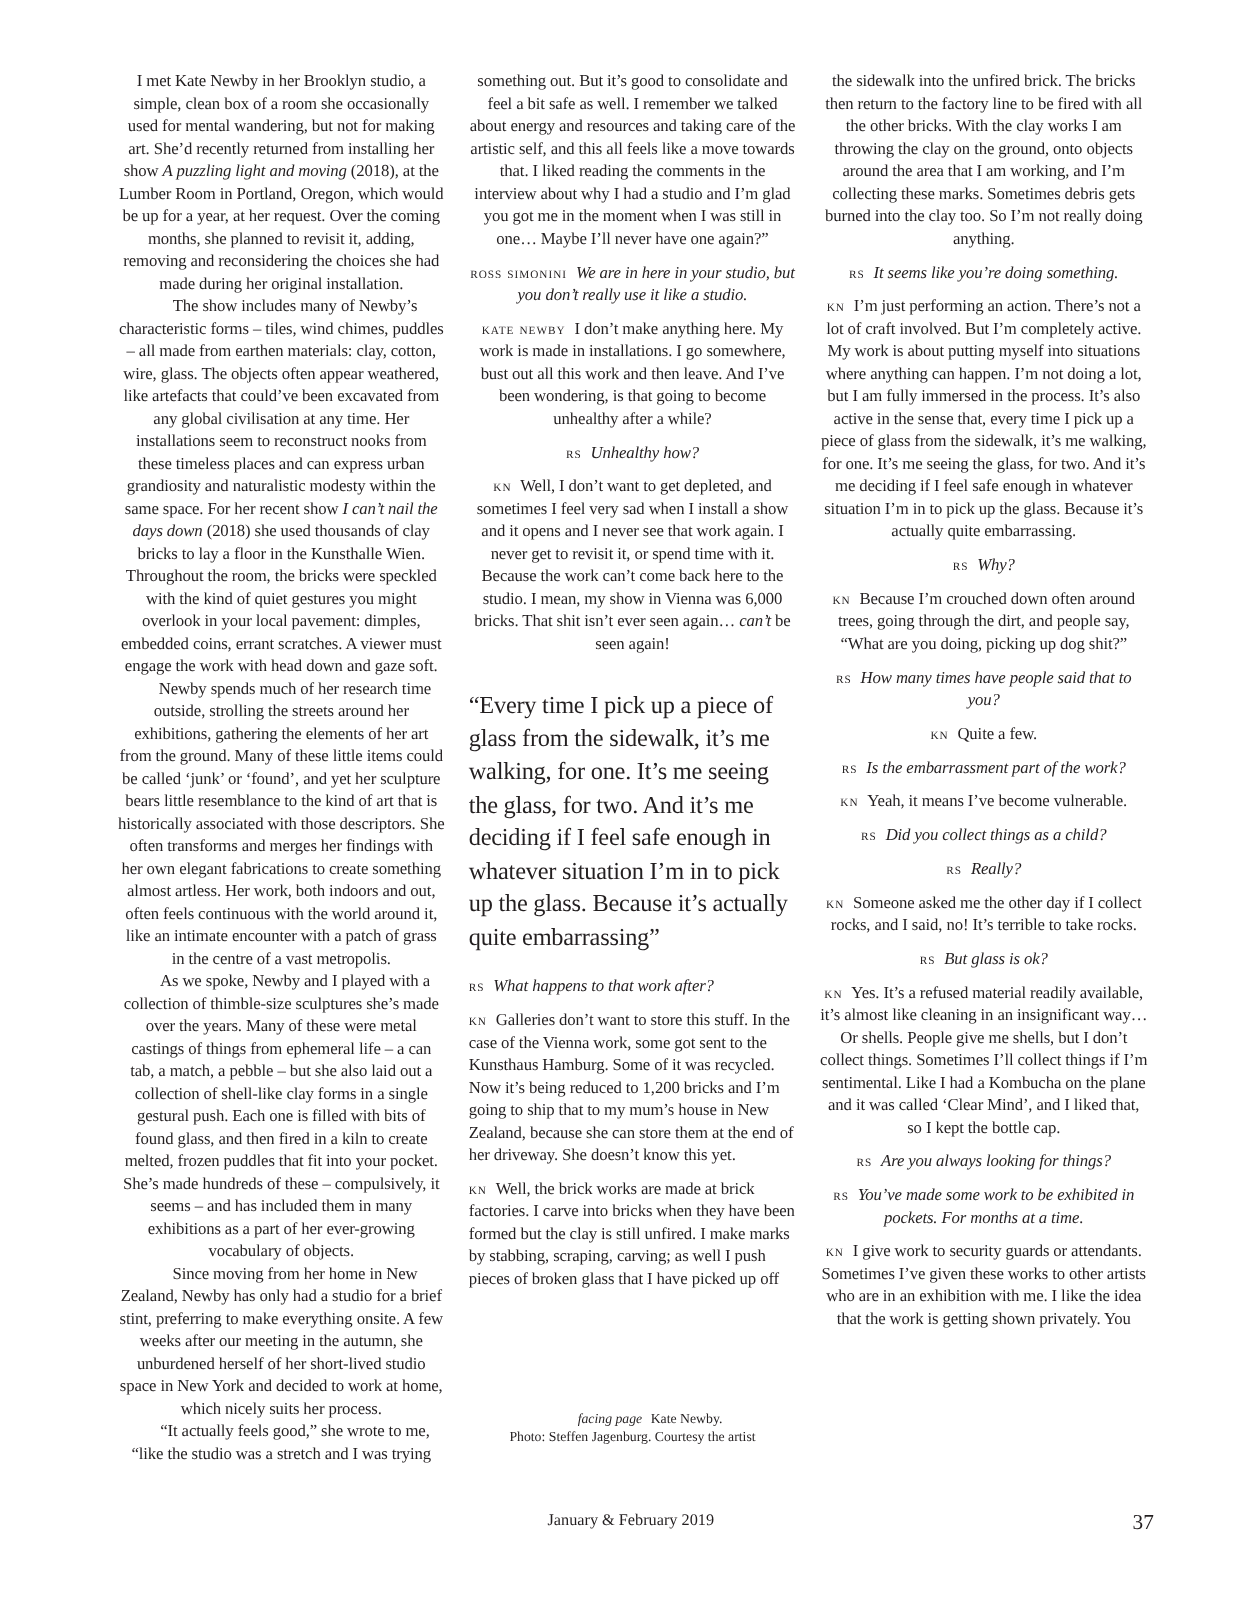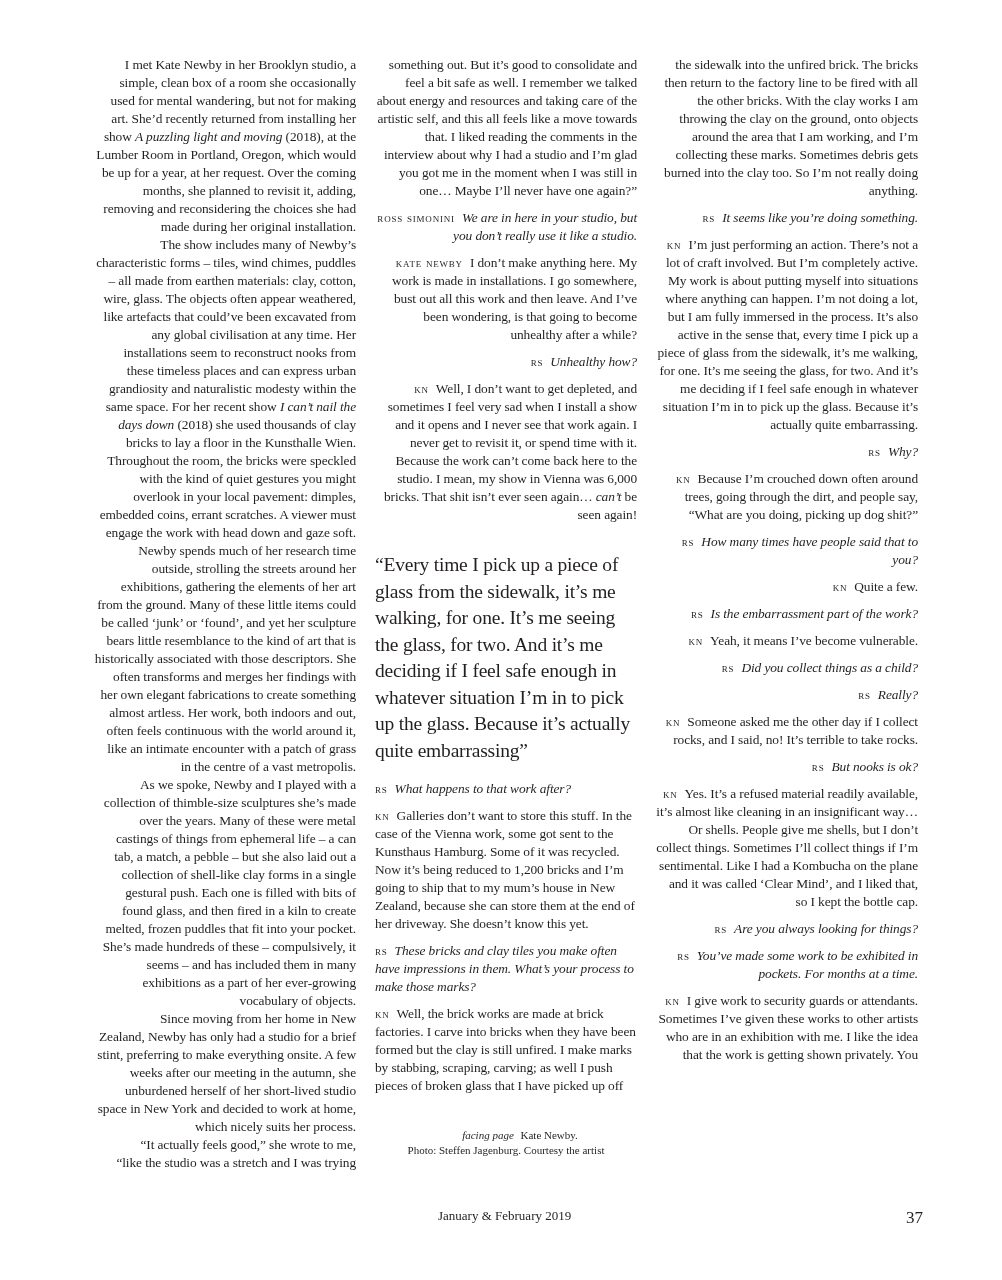--- a/index.html
+++ b/index.html
@@ -10,21 +10,21 @@
   }
   .col {
     position: absolute; top: 56px; width: 262px;
     font-family: "Liberation Serif", serif;
     font-size: 13.4px; line-height: 18px;
     letter-spacing: -0.1px;
   }
   #col1 { left: 94px; }
   #col2 { left: 375px; }
   #col3 { left: 656px; }
-  .col p { margin: 0; text-align: right; }
+  .col p { margin: 0; text-align: center; }
   .col p.indent { text-indent: 22px; }
   .qa { margin: 0 0 9px 0 !important; }
   .speaker {
     font-variant: small-caps; text-transform: lowercase;
     letter-spacing: 0.8px; font-size: 12.5px; margin-right: 7px;
   }
   .cont { margin-bottom: 9px !important; }
   .pull {
     position: absolute; left: 375px; top: 552px; width: 262px;
     text-align: left; font-family: "Liberation Serif", serif;
@@ -63,41 +63,40 @@
     <p class="cont">something out. But it’s good to consolidate and feel a bit safe as well. I remember we talked about energy and resources and taking care of the artistic self, and this all feels like a move towards that. I liked reading the comments in the interview about why I had a studio and I’m glad you got me in the moment when I was still in one… Maybe I’ll never have one again?”</p>
     <p class="qa"><span class="speaker">Ross Simonini</span><i>We are in here in your studio, but you don’t really use it like a studio.</i></p>
     <p class="qa"><span class="speaker">Kate Newby</span><span>I don’t make anything here. My work is made in installations. I go somewhere, bust out all this work and then leave. And I’ve been wondering, is that going to become unhealthy after a while?</span></p>
     <p class="qa"><span class="speaker">RS</span><i>Unhealthy how?</i></p>
     <p class="qa"><span class="speaker">KN</span><span>Well, I don’t want to get depleted, and sometimes I feel very sad when I install a show and it opens and I never see that work again. I never get to revisit it, or spend time with it. Because the work can’t come back here to the studio. I mean, my show in Vienna was 6,000 bricks. That shit isn’t ever seen again… </span><i>can’t</i><span> be seen again!</span></p>
   </div>
 <div class="pull">“Every time I pick up a piece of glass from the sidewalk, it’s me walking, for one. It’s me seeing the glass, for two. And it’s me deciding if I feel safe enough in whatever situation I’m in to pick up the glass. Because it’s actually quite embarrassing”</div>
 <div id="col2b">
     <p class="qa"><span class="speaker">RS</span><i>What happens to that work after?</i></p>
     <p class="qa"><span class="speaker">KN</span><span>Galleries don’t want to store this stuff. In the case of the Vienna work, some got sent to the Kunsthaus Hamburg. Some of it was recycled. Now it’s being reduced to 1,200 bricks and I’m going to ship that to my mum’s house in New Zealand, because she can store them at the end of her driveway. She doesn’t know this yet.</span></p>
-    <p class="qa"><span class="speaker">RS</span><i>These bricks and clay tiles you make often have impressions in them. What’s your process to make those marks?</i></p>
     <p class="qa"><span class="speaker">KN</span><span>Well, the brick works are made at brick factories. I carve into bricks when they have been formed but the clay is still unfired. I make marks by stabbing, scraping, carving; as well I push pieces of broken glass that I have picked up off</span></p>
   </div>
 <div class="caption">
   <div><i>facing page</i> <span>Kate Newby.</span></div>
   <div>Photo: Steffen Jagenburg. Courtesy the artist</div>
 </div>
 <div id="col3" class="col">
     <p class="cont">the sidewalk into the unfired brick. The bricks then return to the factory line to be fired with all the other bricks. With the clay works I am throwing the clay on the ground, onto objects around the area that I am working, and I’m collecting these marks. Sometimes debris gets burned into the clay too. So I’m not really doing anything.</p>
     <p class="qa"><span class="speaker">RS</span><i>It seems like you’re doing something.</i></p>
     <p class="qa"><span class="speaker">KN</span><span>I’m just performing an action. There’s not a lot of craft involved. But I’m completely active. My work is about putting myself into situations where anything can happen. I’m not doing a lot, but I am fully immersed in the process. It’s also active in the sense that, every time I pick up a piece of glass from the sidewalk, it’s me walking, for one. It’s me seeing the glass, for two. And it’s me deciding if I feel safe enough in whatever situation I’m in to pick up the glass. Because it’s actually quite embarrassing.</span></p>
     <p class="qa"><span class="speaker">RS</span><i>Why?</i></p>
     <p class="qa"><span class="speaker">KN</span><span>Because I’m crouched down often around trees, going through the dirt, and people say, “What are you doing, picking up dog shit?”</span></p>
     <p class="qa"><span class="speaker">RS</span><i>How many times have people said that to you?</i></p>
     <p class="qa"><span class="speaker">KN</span><span>Quite a few.</span></p>
     <p class="qa"><span class="speaker">RS</span><i>Is the embarrassment part of the work?</i></p>
     <p class="qa"><span class="speaker">KN</span><span>Yeah, it means I’ve become vulnerable.</span></p>
     <p class="qa"><span class="speaker">RS</span><i>Did you collect things as a child?</i></p>
     <p class="qa"><span class="speaker">RS</span><i>Really?</i></p>
     <p class="qa"><span class="speaker">KN</span><span>Someone asked me the other day if I collect rocks, and I said, no! It’s terrible to take rocks.</span></p>
-    <p class="qa"><span class="speaker">RS</span><i>But nooks is ok?</i></p>
+    <p class="qa"><span class="speaker">RS</span><i>But glass is ok?</i></p>
     <p class="qa"><span class="speaker">KN</span><span>Yes. It’s a refused material readily available, it’s almost like cleaning in an insignificant way… Or shells. People give me shells, but I don’t collect things. Sometimes I’ll collect things if I’m sentimental. Like I had a Kombucha on the plane and it was called ‘Clear Mind’, and I liked that, so I kept the bottle cap.</span></p>
     <p class="qa"><span class="speaker">RS</span><i>Are you always looking for things?</i></p>
     <p class="qa"><span class="speaker">RS</span><i>You’ve made some work to be exhibited in pockets. For months at a time.</i></p>
     <p class="qa"><span class="speaker">KN</span><span>I give work to security guards or attendants. Sometimes I’ve given these works to other artists who are in an exhibition with me. I like the idea that the work is getting shown privately. You</span></p>
   </div>
 
 <div class="footer-left">January &amp; February 2019</div>
 <div class="footer-right">37</div>
 
 </body></html>

